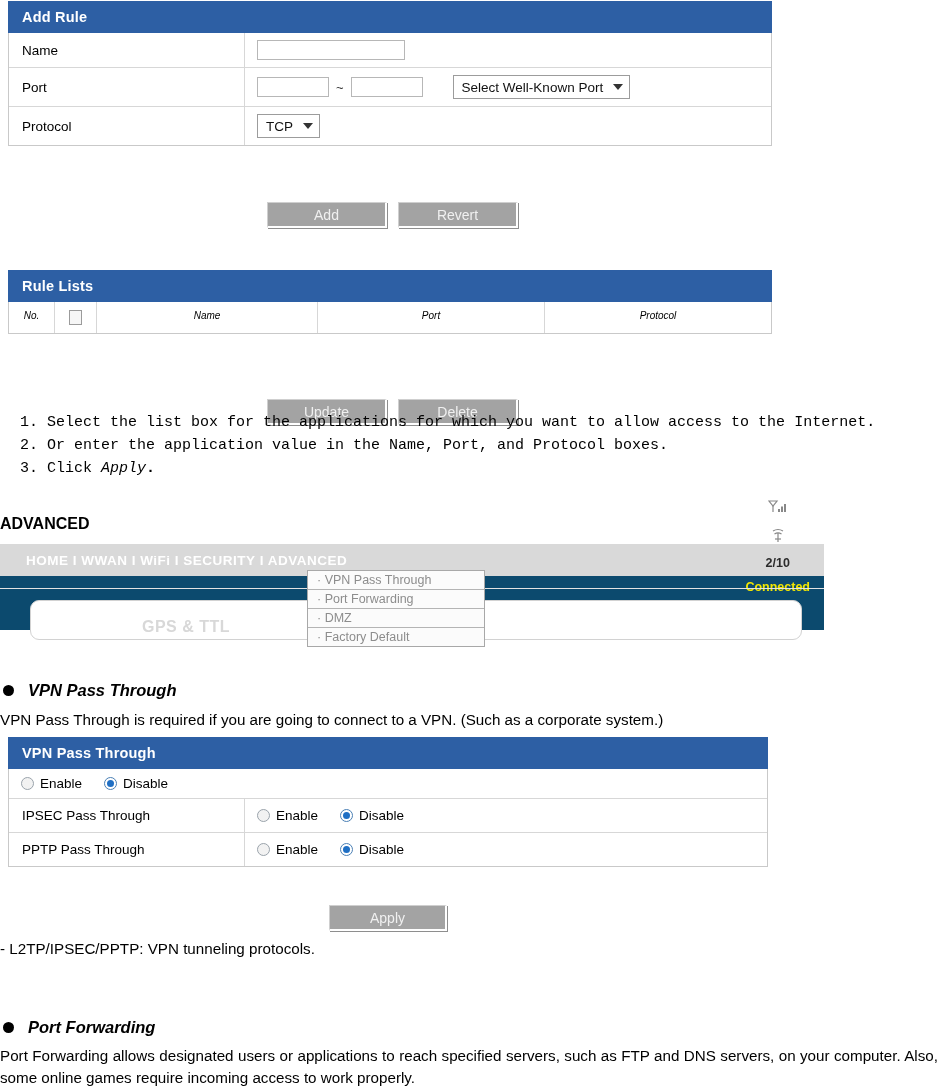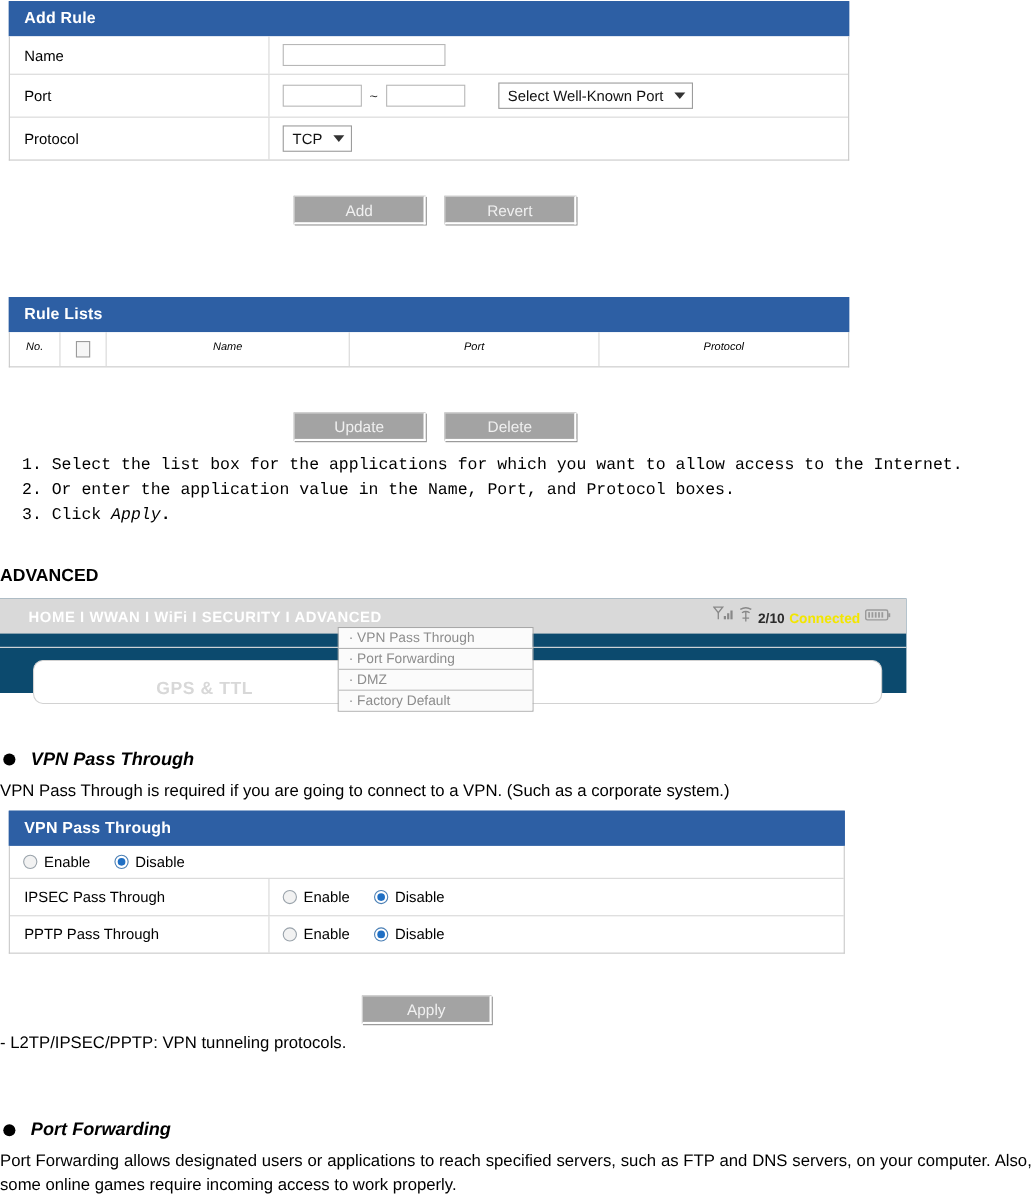--- a/index.html
+++ b/index.html
@@ -52,21 +52,21 @@
     padding:0 6px 0 8px; font-size:13.5px; gap:10px;
     color:#111;
   }
   .caret{
     width:0;height:0;border-left:5px solid transparent;
     border-right:5px solid transparent;border-top:6px solid #333;
     display:inline-block;
   }
 
   
-  .btnrow{ display:flex; gap:17px; }
+  .btnrow{ display:flex; gap:11px;margin-top:24px; }
   .gbtn{
     background:#a3a3a3;
     color:#f0f0f0;
     font-size:14px;
     width:120px; height:26px;
     display:flex;align-items:center;justify-content:center;
     border-top:1px solid #cfcfcf;
     border-left:1px solid #cfcfcf;
     border-right:2px solid #ffffff;
     border-bottom:2px solid #ffffff;
@@ -117,22 +117,22 @@
     display:flex; align-items:center;
     padding:0 14px 0 26px;
     justify-content:space-between;
     box-sizing:border-box;
   }
   .dev-nav-links{
     color:#ffffff; font-weight:bold; font-size:13.5px;
     letter-spacing:.5px; white-space:nowrap;
   }
   .dev-status{
-    display:flex; align-items:flex-end; gap:4px;
-    font-size:12.5px; font-weight:bold;
+    display:flex; align-items:center; gap:10px;
+    font-size:12.5px; font-weight:bold;flex-direction:column;
   }
   .dev-2of10{ color:#2b2b2b; }
   .dev-conn{ color:#f2e600; }
   .dev-menu{
     position:absolute; left:307px; top:26px;
     width:178px;
     border:1px solid #a8a8a8;
     box-sizing:border-box;
     z-index:5;
   }

